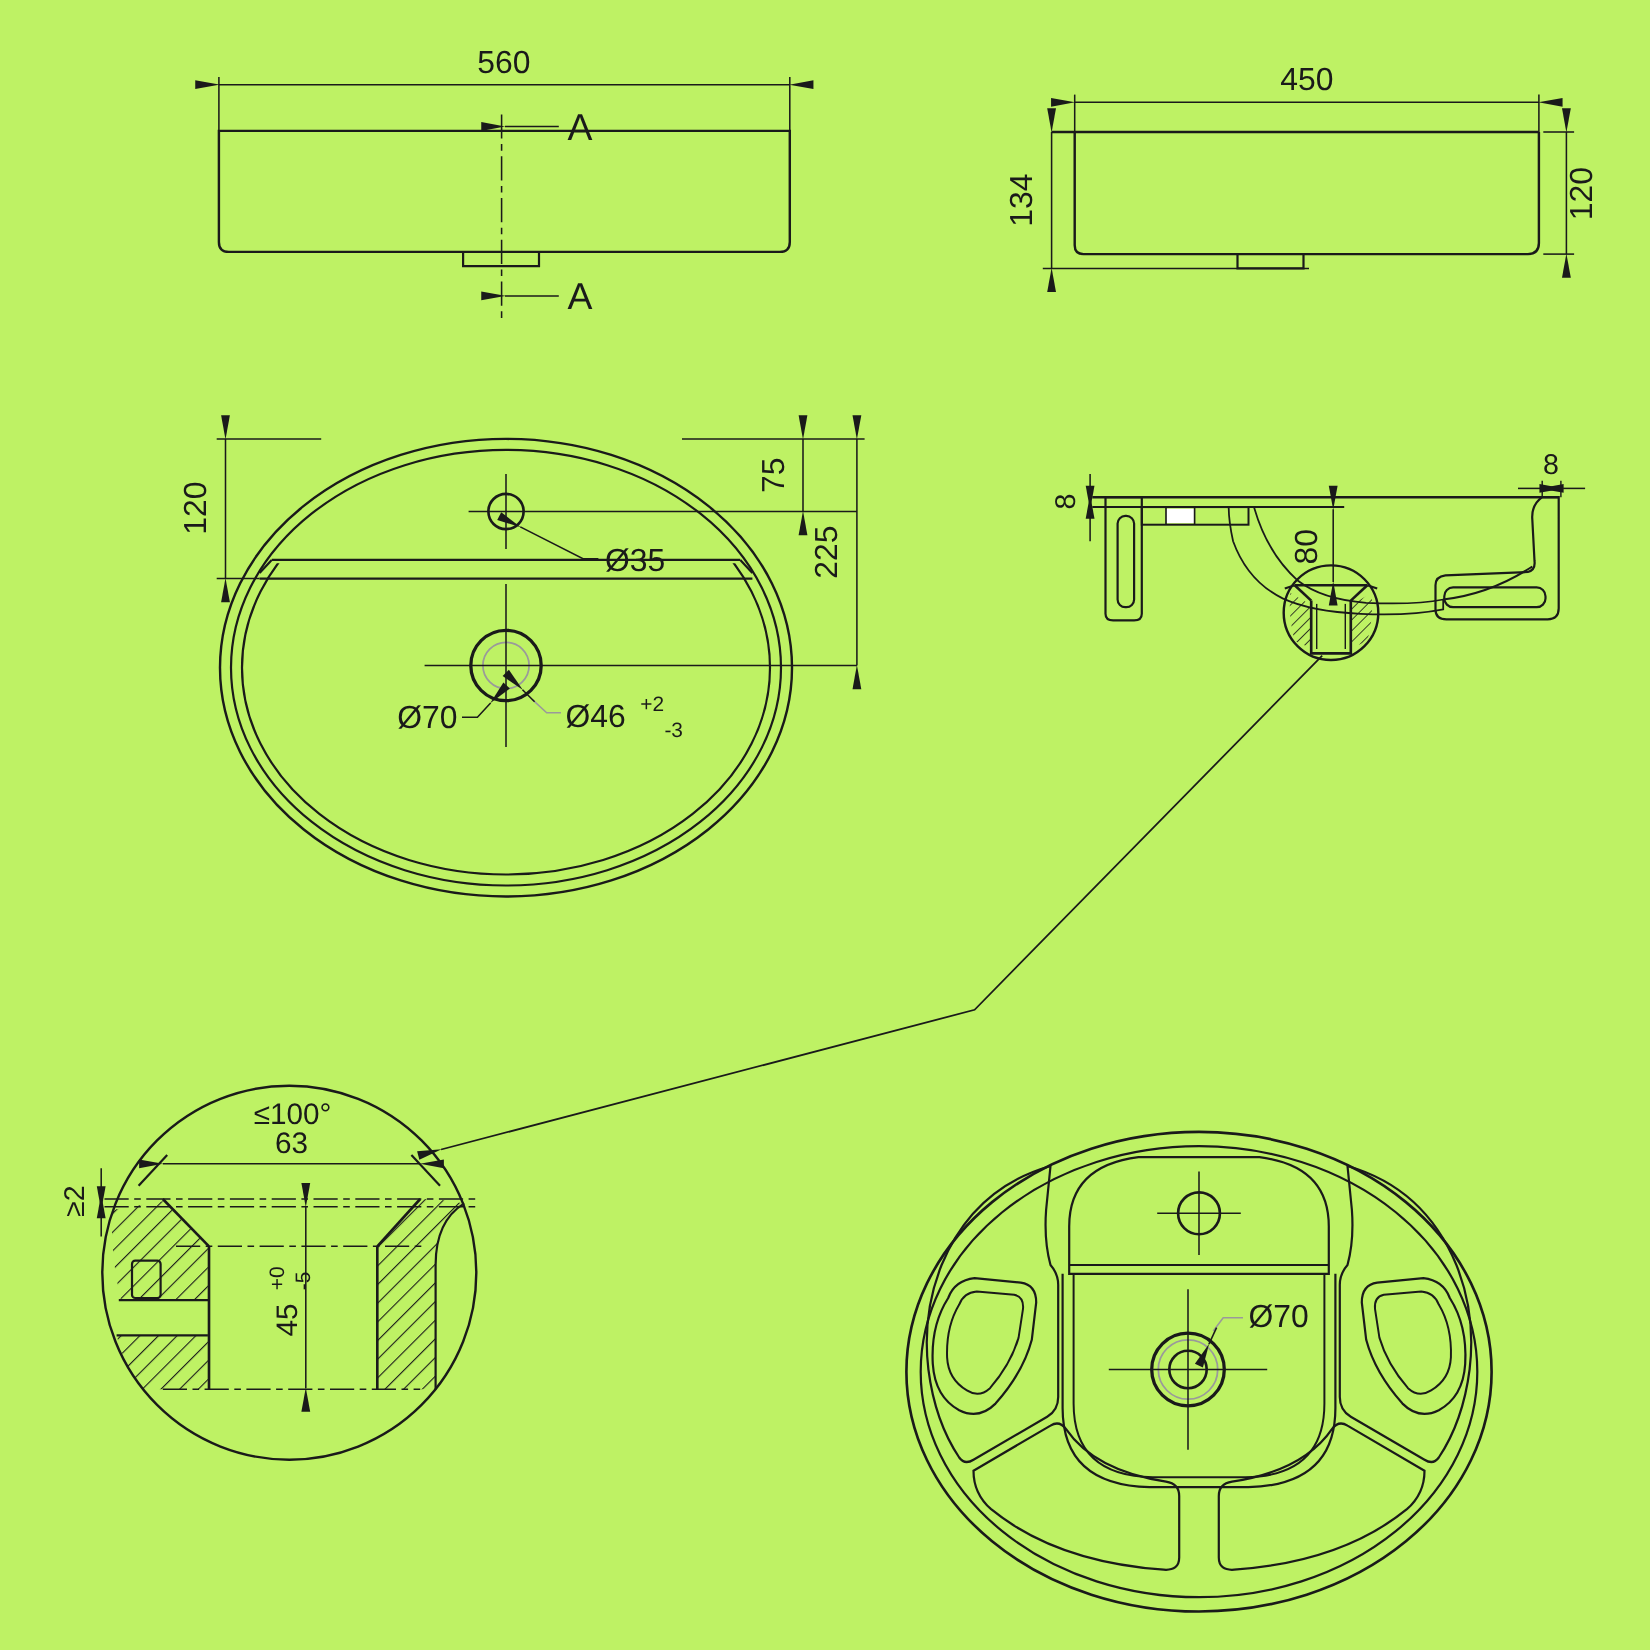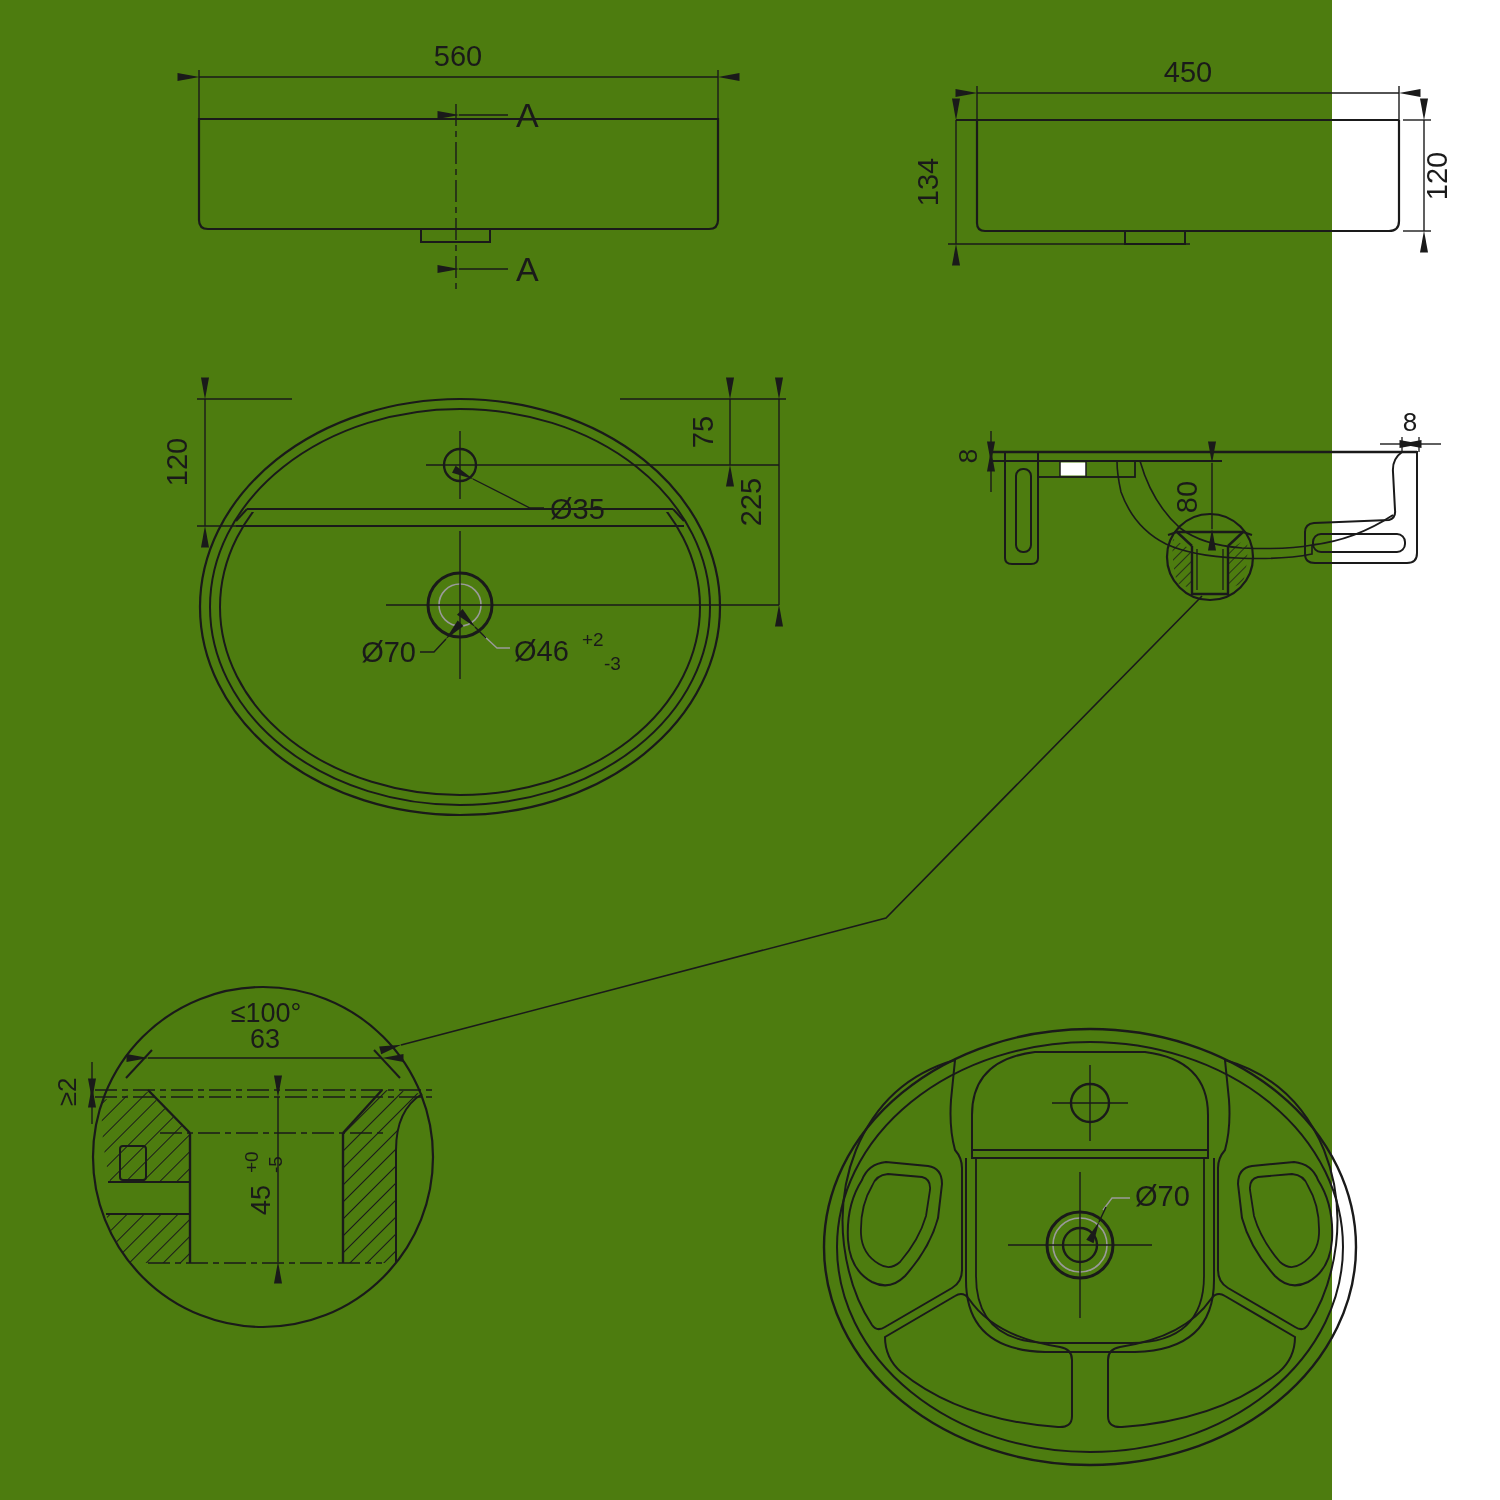--- a/index.html
+++ b/index.html
@@ -1,16 +1,16 @@
 <!DOCTYPE html>
 <html><head>
 <meta charset="utf-8">
 <style>
   html,body{margin:0;padding:0;background:#fff;}
-  .sheet{width:1332px;height:1500px;background:#4d7c0f;position:relative;font-family:"Liberation Sans",sans-serif;}
+  .sheet{width:1500px;height:1500px;background:#bef264;position:relative;font-family:"Liberation Sans",sans-serif;}
   svg{display:block;}
   text{font-family:"Liberation Sans",sans-serif;fill:#1a1a1a;}
   .dim{font-size:29px;}
   .dimS{font-size:26px;}
   .dimD{font-size:27px;}
   .sup{font-size:19px;}
   .secA{font-size:34px;}
   .ln{stroke:#1a1a1a;fill:none;}
   .w24{stroke-width:2.4;} .w22{stroke-width:2.2;} .w2{stroke-width:2;} .w18{stroke-width:1.8;}
   .thin{stroke-width:1.4;} .thin2{stroke-width:1.3;}

